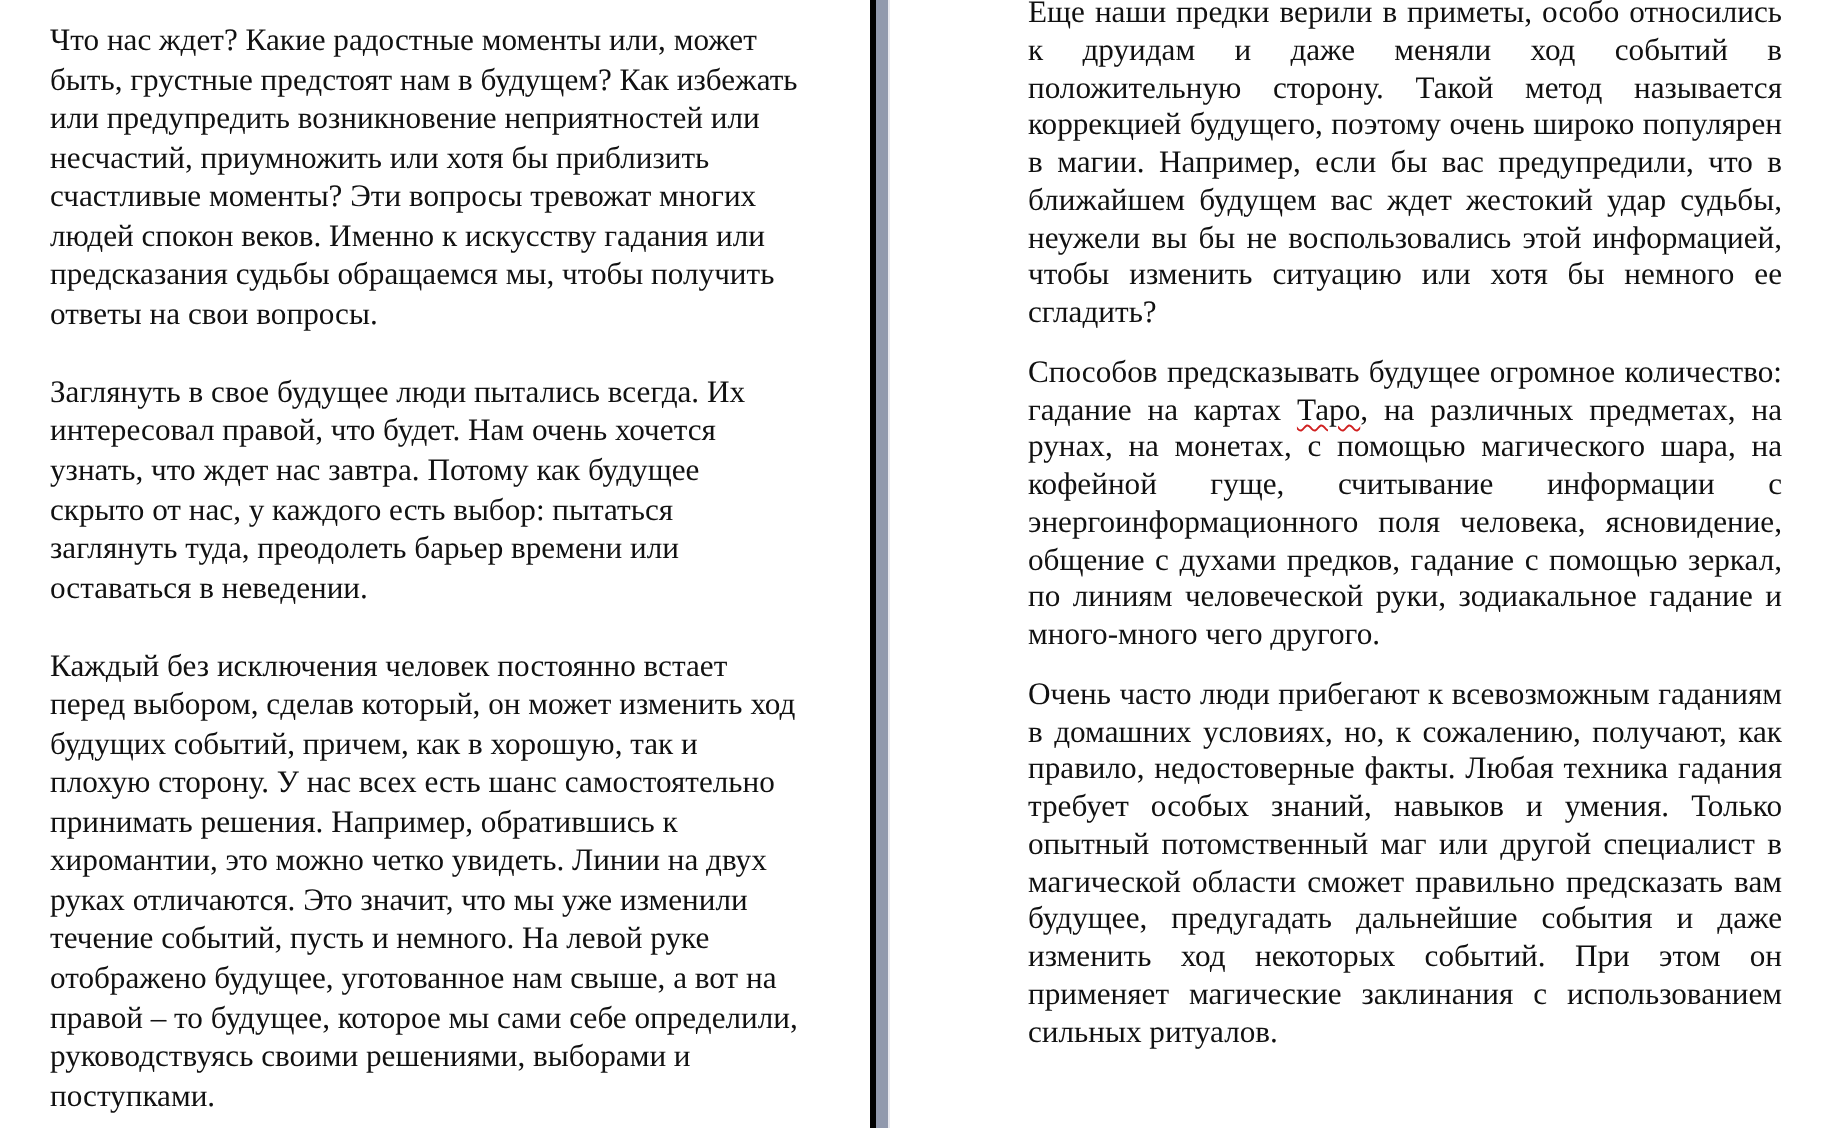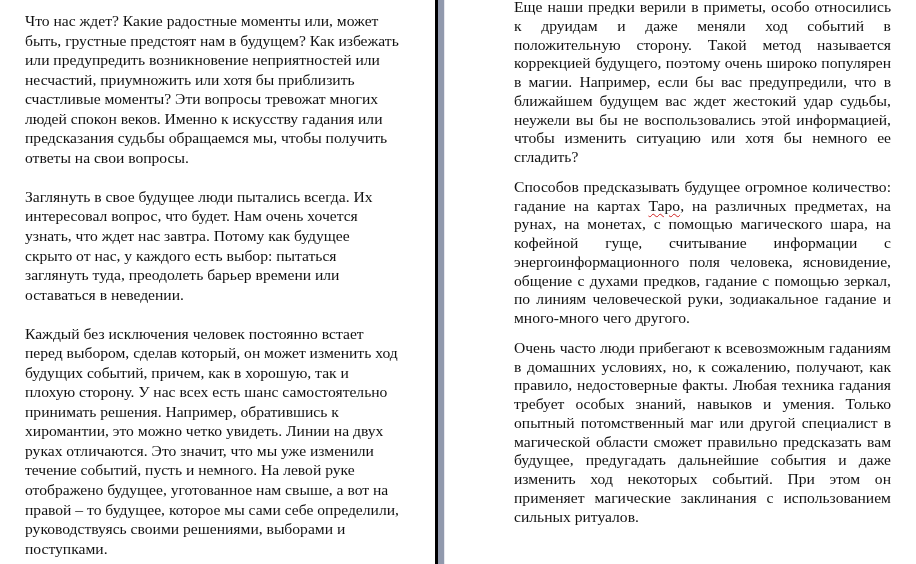--- a/index.html
+++ b/index.html
@@ -16,21 +16,21 @@
   .col-right { position:absolute; left:69px; top:-2px; width:377px; font-size:15.6px; line-height:18.75px; }
   .col-right p { margin:0 0 11px 0; text-align:justify; }
   .spell { text-decoration: underline wavy #d02020; text-decoration-thickness:1px; text-underline-offset:2px; }
 </style>
 </head>
 <body>
 
 <div class="page page-left">
   <div class="col-left">
     <p>Что нас ждет? Какие радостные моменты или, может быть, грустные предстоят нам в будущем? Как избежать или предупредить возникновение неприятностей или несчастий, приумножить или хотя бы  приблизить счастливые моменты? Эти вопросы тревожат многих людей спокон веков. Именно к искусству гадания или предсказания судьбы обращаемся мы, чтобы получить ответы на свои вопросы.</p>
-    <p>Заглянуть в свое будущее люди пытались всегда. Их интересовал вопрос, что будет. Нам очень хочется узнать, что ждет нас завтра. Потому как будущее скрыто от нас, у каждого есть выбор: пытаться заглянуть туда, преодолеть барьер времени или оставаться в неведении.</p>
+    <p>Заглянуть в свое будущее люди пытались всегда. Их интересовал правой, что будет. Нам очень хочется узнать, что ждет нас завтра. Потому как будущее скрыто от нас, у каждого есть выбор: пытаться заглянуть туда, преодолеть барьер времени или оставаться в неведении.</p>
     <p>Каждый без исключения человек постоянно встает перед выбором, сделав который, он может изменить ход будущих событий, причем, как в хорошую, так и плохую сторону. У нас всех есть шанс самостоятельно принимать решения. Например, обратившись к хиромантии, это можно четко увидеть. Линии на двух руках отличаются. Это значит, что мы уже изменили течение событий, пусть и немного. На левой руке отображено будущее, уготованное нам свыше, а вот на правой – то будущее, которое мы сами себе определили, руководствуясь своими решениями, выборами и поступками.</p>
   </div>
 </div>
 
 <div class="divider-dark"></div>
 <div class="divider-light"></div>
 <div class="divider-edge"></div>
 
 <div class="page page-right">
   <div class="col-right">

